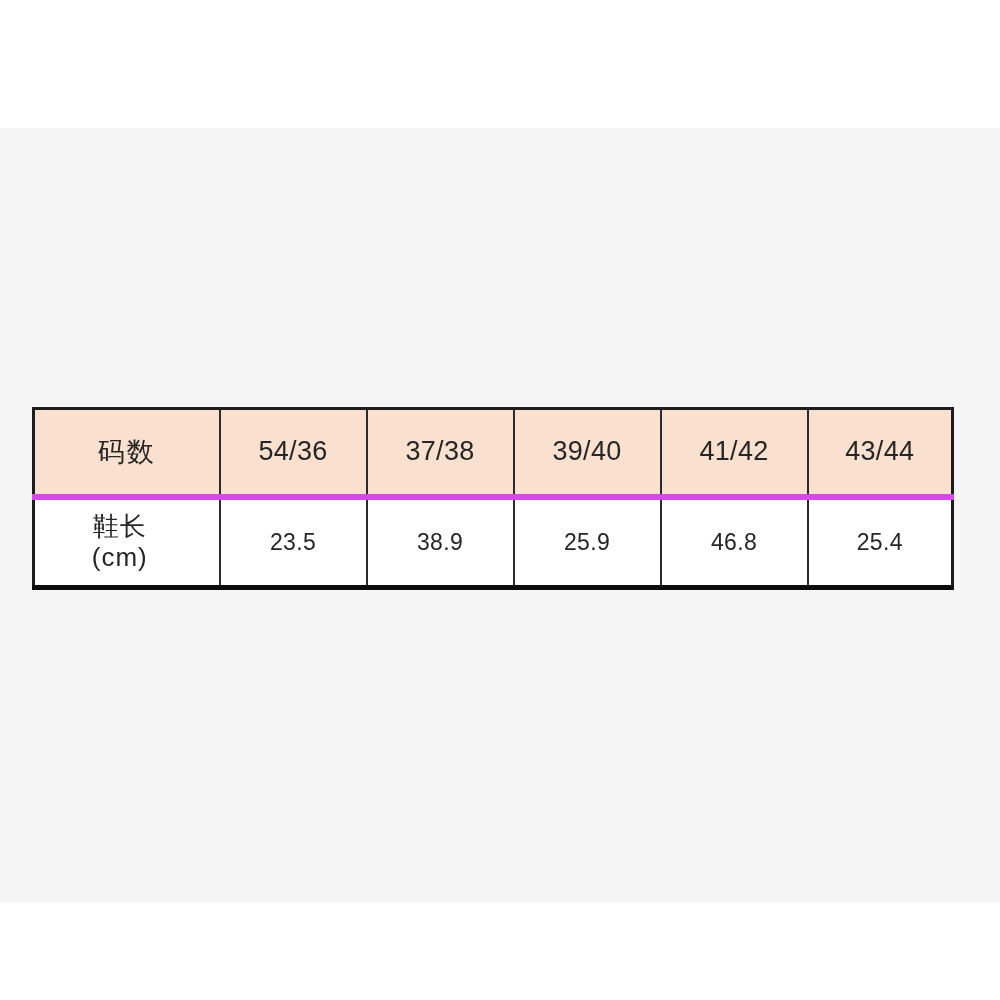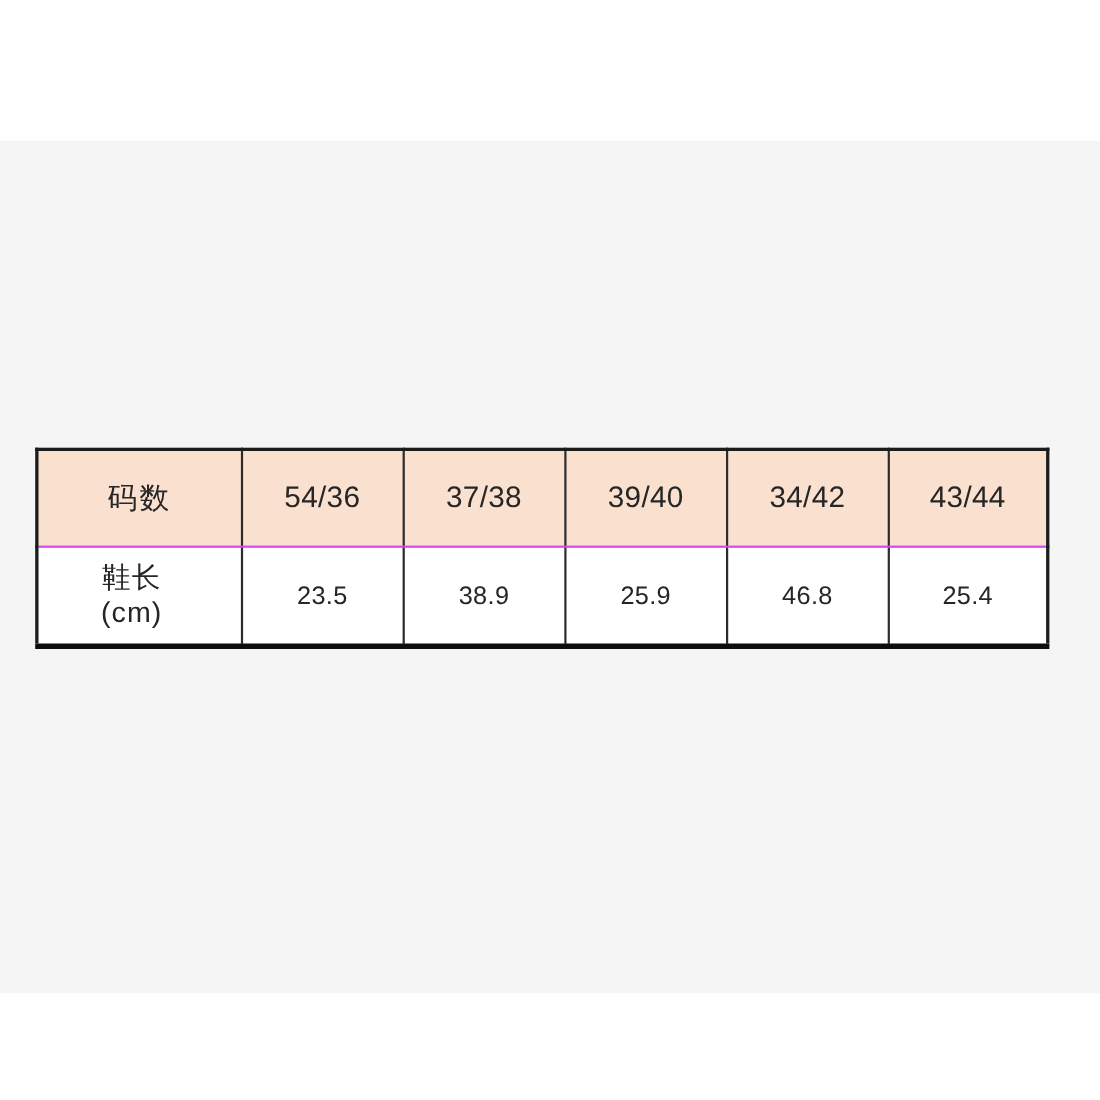--- a/index.html
+++ b/index.html
@@ -47,21 +47,21 @@
     border-right: 3px solid #1c1c1c;
     border-bottom: 5px solid #0d0d0d;
   }
   table.size-chart col.c-label { width: 186px; }
   table.size-chart col.c-val   { width: 147px; }
   table.size-chart col.c-val-l { width: 145px; }
 
   table.size-chart th,
   table.size-chart td {
     border-right: 2px solid #2b2b2b;
-    border-bottom: 2px solid #d946ef;
+    border-bottom: 6px solid #d946ef;
     text-align: center;
     vertical-align: middle;
     color: #262626;
     font-weight: normal;
     padding: 0;
   }
   table.size-chart th:last-child,
   table.size-chart td:last-child {
     border-right: none;
   }
@@ -112,21 +112,21 @@
         <col class="c-val">
         <col class="c-val">
         <col class="c-val-l">
       </colgroup>
       <thead>
         <tr>
           <th class="label-head">码数</th>
           <th>54/36</th>
           <th>37/38</th>
           <th>39/40</th>
-          <th>34/42</th>
+          <th>41/42</th>
           <th>43/44</th>
         </tr>
       </thead>
       <tbody>
         <tr>
           <td class="row-label">
             <span class="ln1">鞋长</span>
             <span class="ln2">(cm)</span>
           </td>
           <td>23.5</td>

